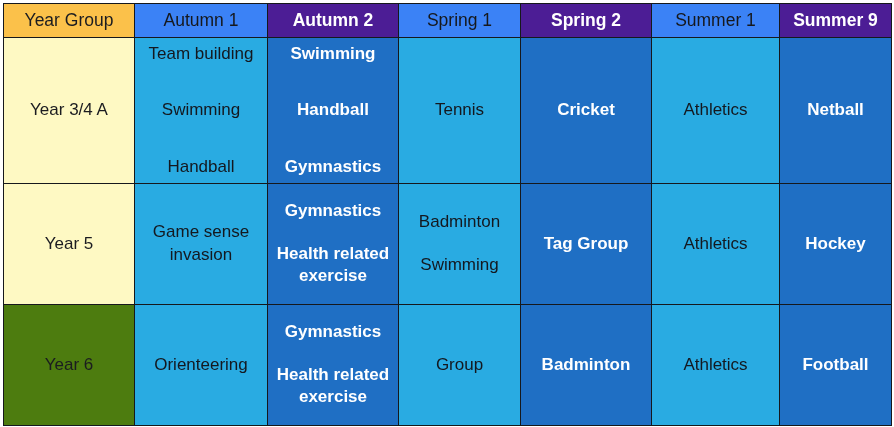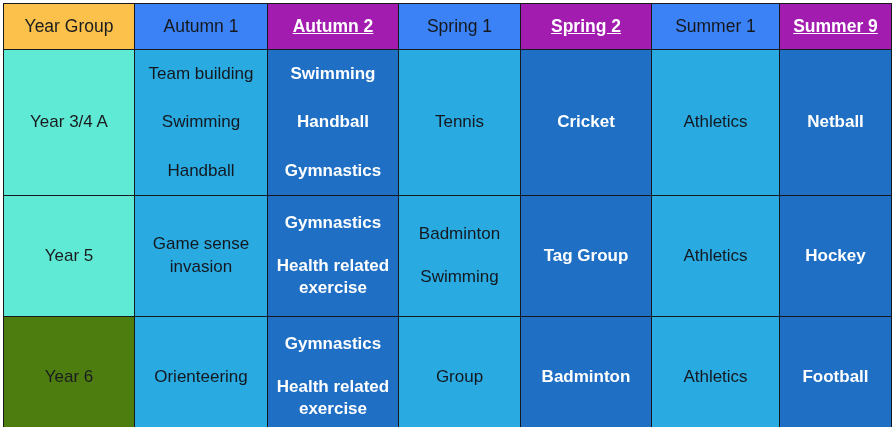--- a/index.html
+++ b/index.html
@@ -36,46 +36,45 @@
     border: 1px solid #16181c;
     text-align: center;
     vertical-align: middle;
     padding: 2px 3px;
     line-height: 1.33;
     word-wrap: break-word;
     overflow-wrap: break-word;
   }
 
   
-  thead tr { height: 46px; }
+  thead tr { height: 34px; }
   thead th {
     font-size: 17.5px;
   }
   th.hdr-amber {
     background: #fbc14a;
     color: #1b1c20;
     font-weight: normal;
   }
   th.hdr-light {
     background: #3b82f6;
     color: #16181c;
     font-weight: normal;
   }
   th.hdr-dark {
-    background: #a21caf;
+    background: #4c1d95;
     color: #ffffff;
     font-weight: bold;
-    text-decoration: underline;
   }
 
   
   tbody td { font-size: 17px; }
 
   td.cell-yellow {
-    background: #5eead4;
+    background: #fef9c3;
     color: #1b1c20;
   }
   td.cell-amber {
     background: #4d7c0f;
     color: #1b1c20;
   }
   td.cell-light {
     background: #29abe2;
     color: #14181f;
     font-weight: normal;
@@ -89,21 +88,21 @@
   tbody tr.row-1 { height: 146px; }
   tbody tr.row-2 { height: 121px; }
   tbody tr.row-3 { height: 121px; }
 
   .stack {
     display: flex;
     flex-direction: column;
     align-items: center;
     justify-content: center;
   }
-  .stack.gap-lg  { gap: 26px; }
+  .stack.gap-lg  { gap: 34px; }
   .stack.gap-md  { gap: 20px; }
   .stack .line { display: block; }
 </style>
 </head>
 <body>
 
 <table id="curriculum-table">
   <colgroup>
     <col class="c-year">
       <col class="c-au1">

